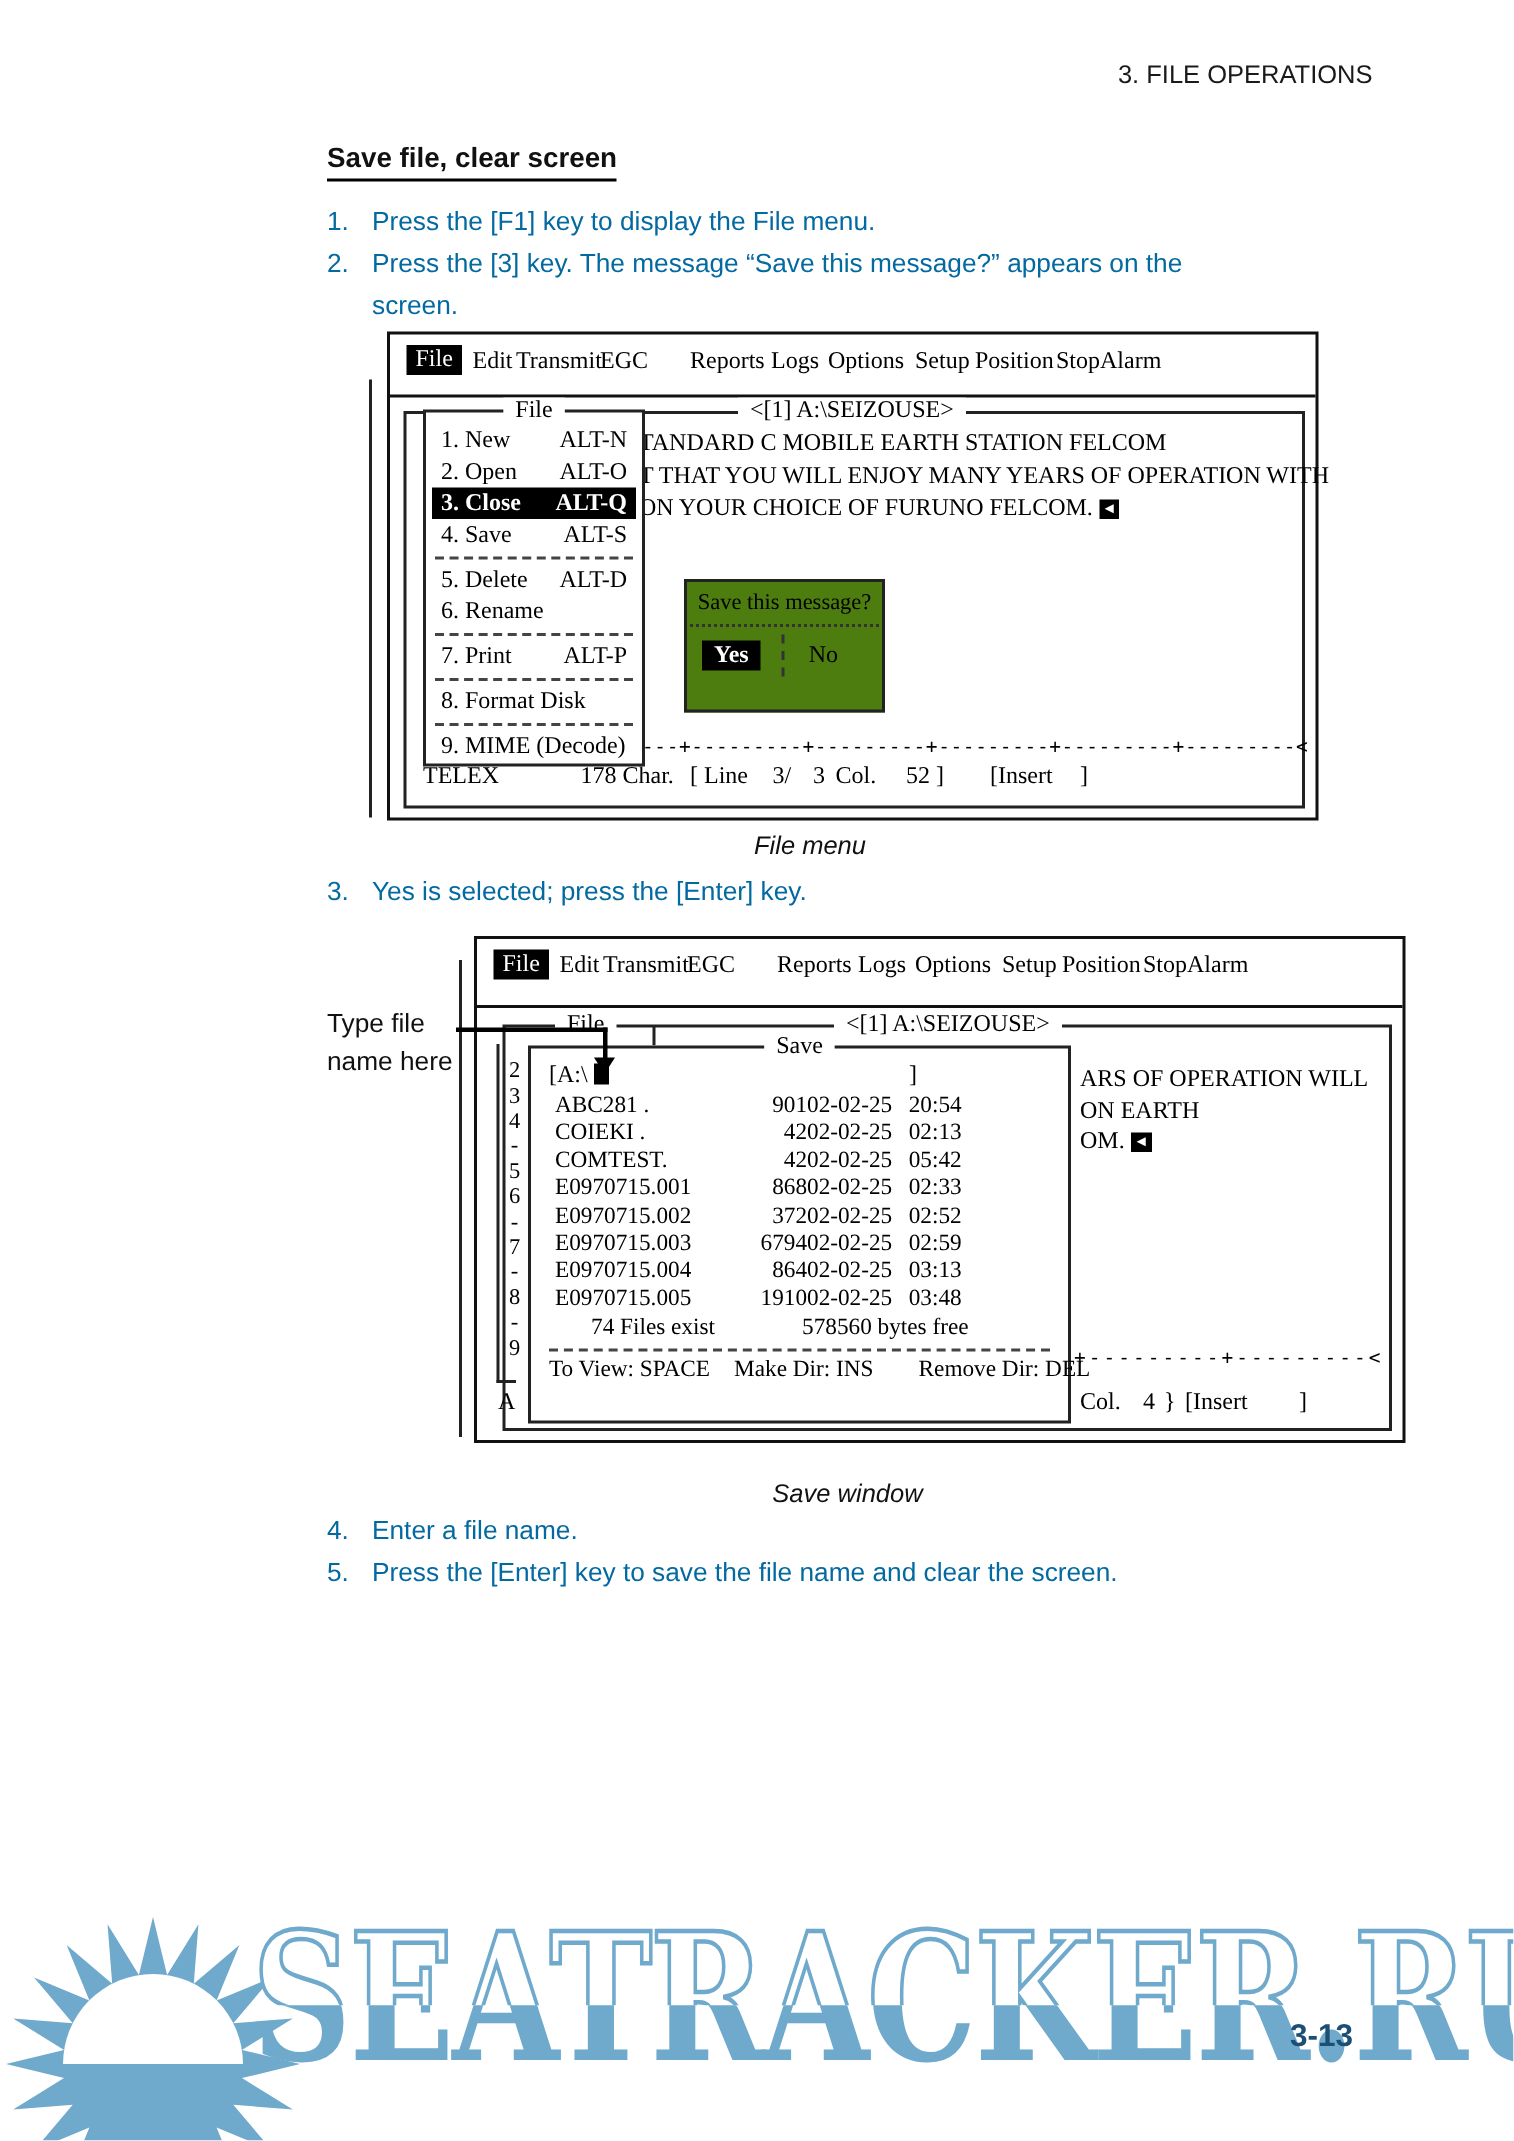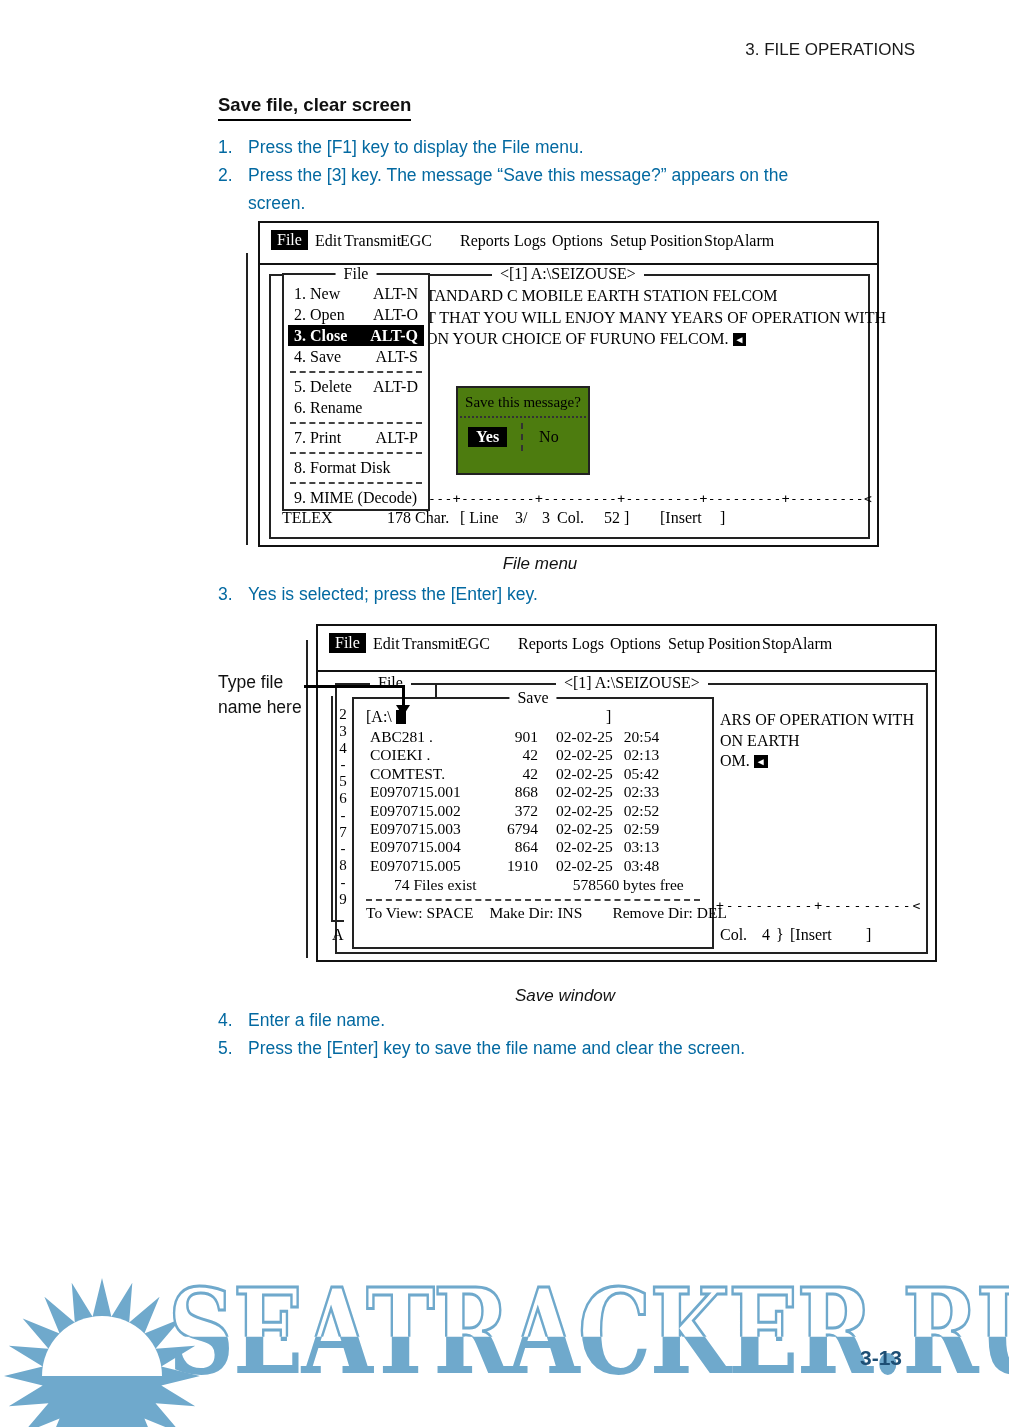--- a/index.html
+++ b/index.html
@@ -48,23 +48,23 @@
   
   .savewin{position:absolute;left:34px;top:71px;width:362px;height:252px;background:#fff;
            border:2px solid #222;z-index:4;box-sizing:border-box;padding:8px 12px 0 12px;}
   .sv-input{position:relative;height:21px;line-height:19px;white-space:nowrap;}
   .cursor{display:inline-block;width:10px;height:14px;background:#000;vertical-align:-2px;margin-left:4px;}
   .sv-close{position:absolute;left:240px;top:0;}
   .sv-head{height:19px;line-height:19px;font-size:15px;white-space:nowrap;letter-spacing:0.4px;}
   .srow{display:flex;height:18.4px;line-height:18.4px;font-size:15.5px;white-space:nowrap;}
   .srow .fname{width:122px;padding-left:4px;}
   .srow .fsize{width:46px;text-align:right;}
-  .srow .fdate{margin-left:18px;}
+  .srow .fdate{}
   .srow .ftime{margin-left:11px;}
-  .sv-sum{display:flex;height:19px;line-height:19px;font-size:15.5px;gap:38px;}
+  .sv-sum{display:flex;height:19px;line-height:19px;font-size:15.5px;}
   .sv-sum .fe{margin-left:28px;}
   .sv-sum .bf{margin-left:58px;}
   .sv-dash{border-top:2px dashed #444;margin:5px 0 0 0;}
   .sv-foot{display:flex;height:24px;align-items:center;font-size:15.5px;white-space:nowrap;}
   .sv-foot .f2{margin-left:16px;}
   .sv-foot .f3{margin-left:30px;}
   .digits{position:absolute;left:19px;top:80px;line-height:16.8px;font-size:15px;z-index:2;text-align:center;width:12px;}
   
   .anno-text{position:absolute;left:218px;top:670px;font-size:17.5px;line-height:25px;z-index:6;}
   .anno-h{position:absolute;left:304px;top:685px;width:101px;height:2.5px;background:#000;z-index:6;}
@@ -234,21 +234,21 @@
         <div>6</div>
         <div>-</div>
         <div>7</div>
         <div>-</div>
         <div>8</div>
         <div>-</div>
         <div>9</div>
     </div>
 
     <div class="edlines" style="left:402px;top:84px;line-height:20.5px;">
-      <div>ARS OF OPERATION WITH</div>
+      <div>ARS OF OPERATION WILL</div>
       <div>ON EARTH</div>
       <div><span>OM. </span><span class="endmark">◄</span></div>
     </div>
 
     <div class="savewin">
       <span class="borderlabel" style="left:50%;top:0;transform:translate(-50%,-55%);">Save</span>
       <div class="sv-input">
         <span>[A:\</span><span class="cursor"></span>
         <span class="sv-close">]</span>
       </div>

